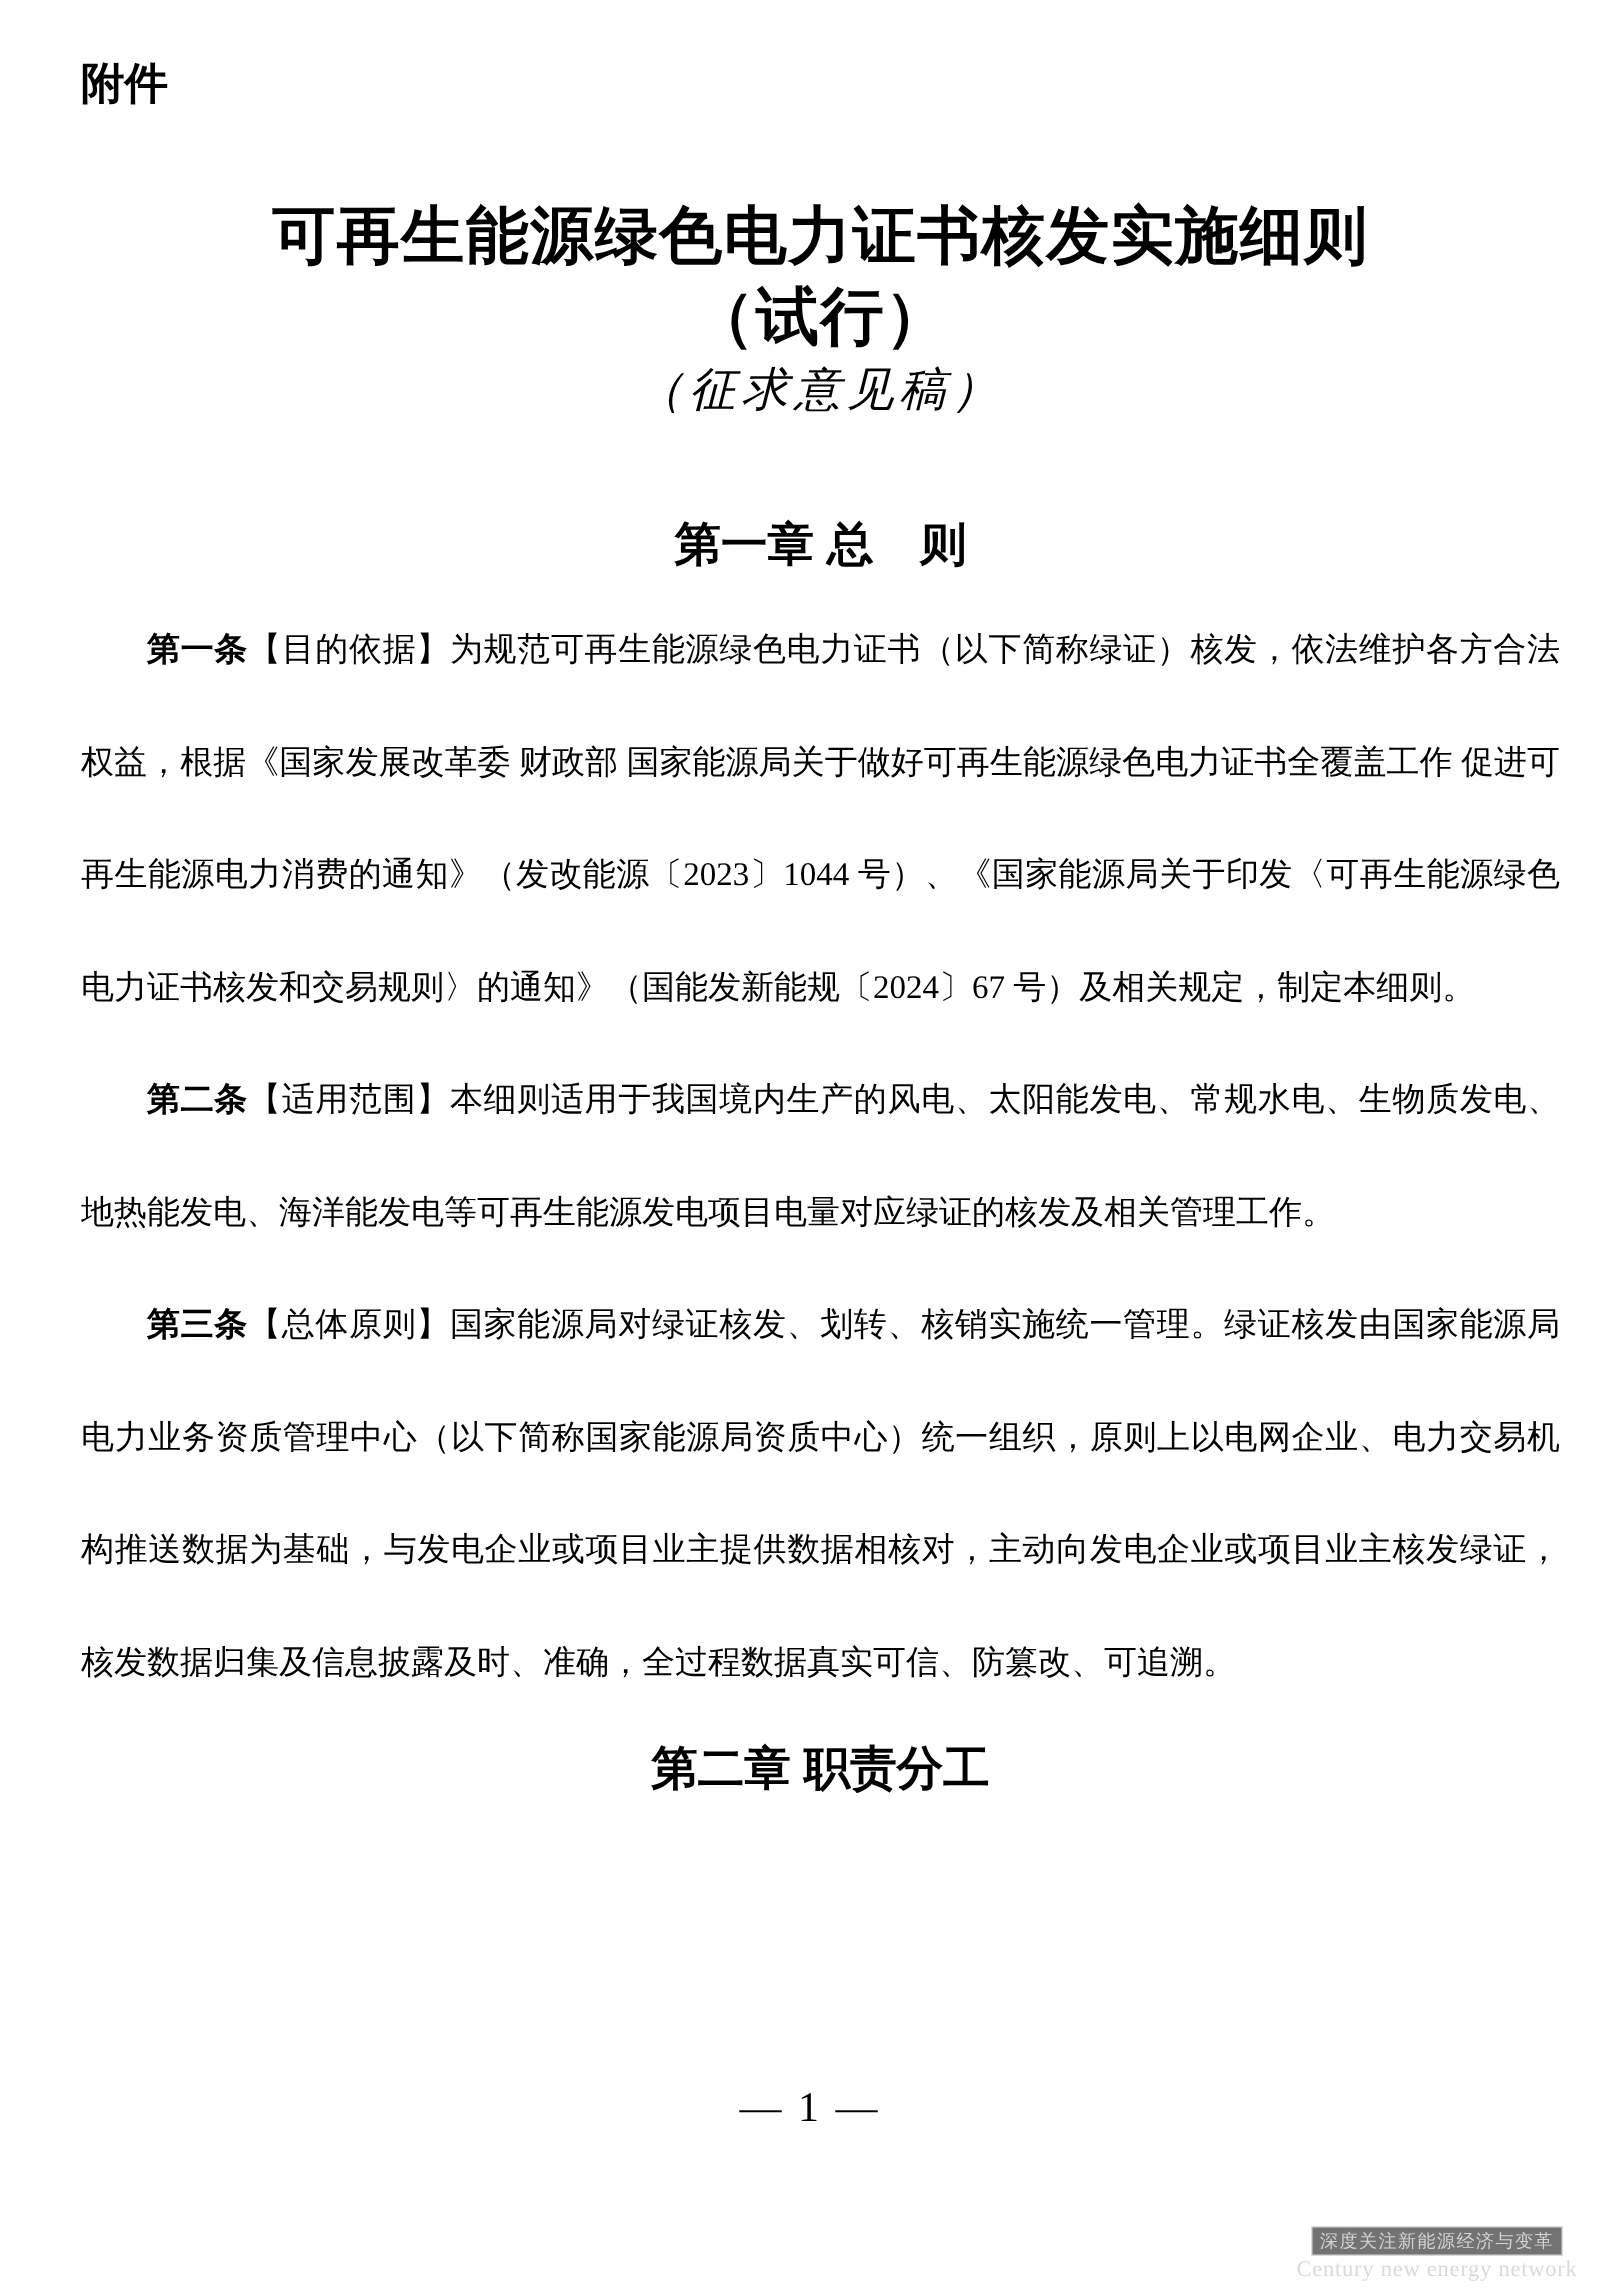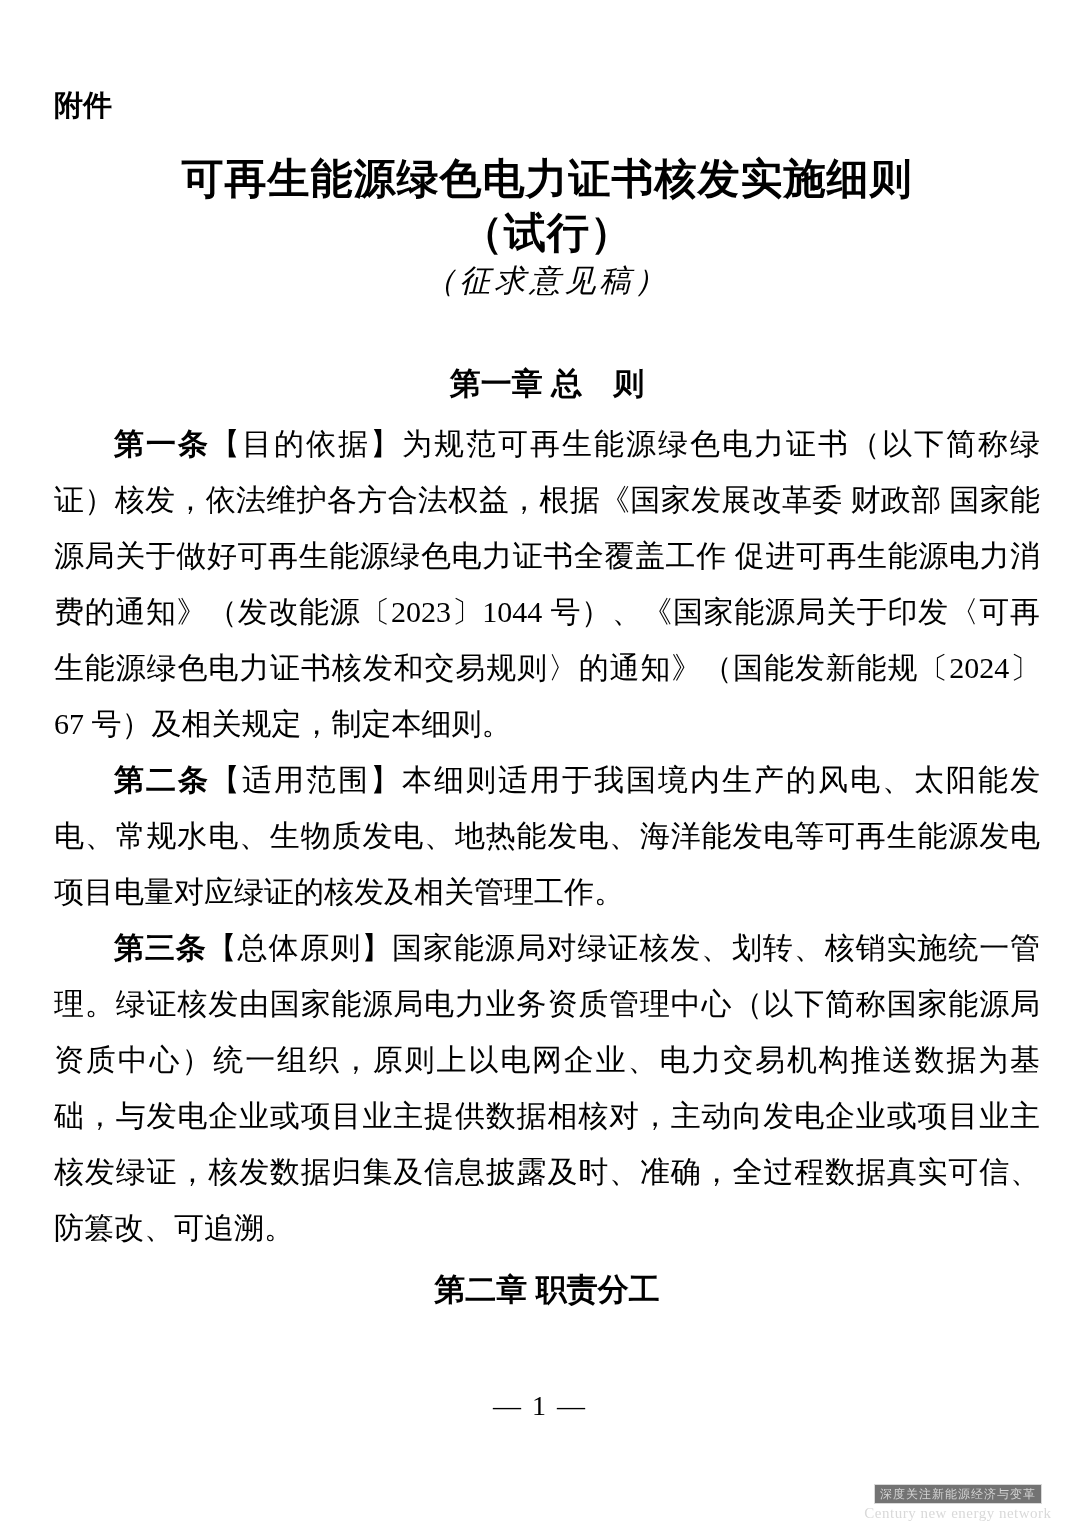--- a/index.html
+++ b/index.html
@@ -4,31 +4,31 @@
 <style>
   html, body { margin: 0; padding: 0; background: #ffffff; }
   .page {
     position: relative;
     width: 1080px;
     height: 1526px;
     background: #ffffff;
     color: #000000;
     font-family: "Liberation Serif", "DejaVu Serif", serif;
     box-sizing: border-box;
-    padding: 88px 40px 0 54px;
+    padding: 39px 40px 0 54px;
     overflow: hidden;
   }
   .attachment {
     font-family: "Liberation Sans", "DejaVu Sans", sans-serif;
     font-size: 29px;
     font-weight: 600;
     line-height: 34px;
   }
   .title {
-    margin-top: 30px;
+    margin-top: 58px;
     text-align: center;
     font-size: 42px;
     font-weight: 700;
     line-height: 54px;
     letter-spacing: 1px;
   }
   .draft {
     text-align: center;
     font-size: 31px;
     font-style: italic;
@@ -38,22 +38,22 @@
     text-align: center;
     font-family: "Liberation Sans", "DejaVu Sans", sans-serif;
     font-size: 31px;
     font-weight: 700;
     line-height: 40px;
   }
   .chapter-1 { margin: 62px 0 12px 0; }
   .chapter-2 { margin: 14px 0 10px 0; }
   .article {
     margin: 0;
-    font-size: 30px;
-    line-height: 56px;
+    font-size: 22px;
+    line-height: 75px;
     text-align: justify;
     text-indent: 2em;
   }
   .art-head { font-weight: 700; }
   .art-tag  { font-weight: 400; }
   .art-body { font-weight: 400; }
   .footer {
     position: absolute;
     left: 0;
     top: 1390px;

